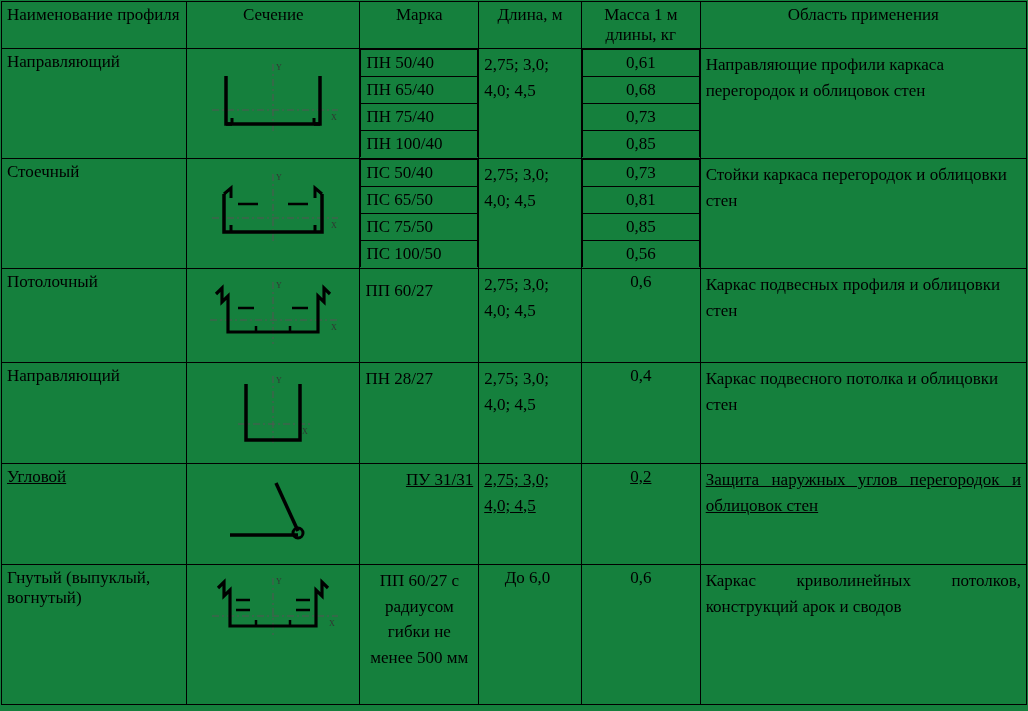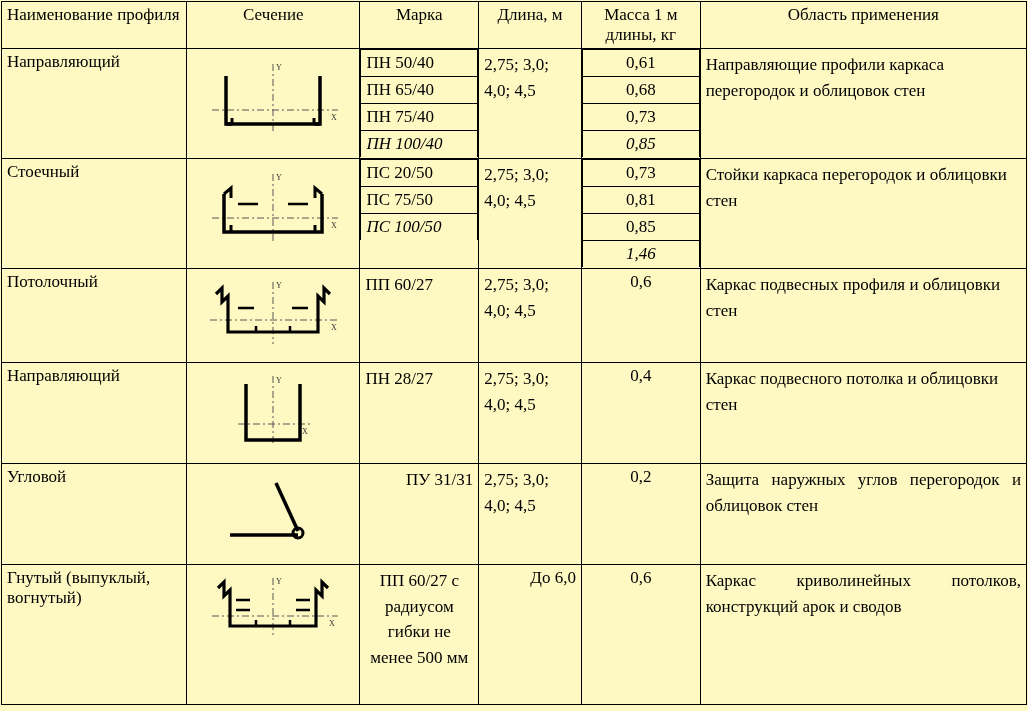--- a/index.html
+++ b/index.html
@@ -9,21 +9,21 @@
   }
   body {
     font-family: "Liberation Serif", serif;
     color: #000000;
   }
   .page {
     position: relative;
     width: 1028px;
     height: 711px;
     overflow: hidden;
-    background: #fef9c3;
+    background: #15803d;
   }
   table.profiles {
     border-collapse: collapse;
     width: 1026px;
     margin: 1px;
     table-layout: fixed;
   }
   table.profiles td, table.profiles th {
     border: 1px solid #000000;
     vertical-align: top;
@@ -57,21 +57,21 @@
     padding-left: 40px;
   }
   .subtable td {
     border: 0;
     border-bottom: 1px solid #000000;
     padding: 3px 5px 3px 8px;
     font-size: 17px;
     height: 25px;
     box-sizing: border-box;
   }
-  .subtable tr:last-child td { border-bottom: 0; font-style: italic; }
+  .subtable tr:last-child td { border-bottom: 0; }
   .nested-cell { padding: 0 !important; }
   .mass-sub td { text-align: center; padding-left: 0; margin-left: 20px; }
 
   .sect-wrap {
     display: flex;
     align-items: center;
     justify-content: center;
     height: 100%;
     padding: 6px 0;
     box-sizing: border-box;
@@ -172,21 +172,24 @@
               <path d="M26,26 L33,20 L33,30 M124,26 L117,20 L117,30" fill="none" stroke="#000" stroke-width="3"></path>
               <path d="M33,64 L33,57 M117,64 L117,57" stroke="#000" stroke-width="3"></path>
               <path d="M40,36 L60,36 M90,36 L110,36" stroke="#000" stroke-width="2.5"></path>
             </svg>
           </div>
         </td>
         <td class="nested-cell">
           <table class="subtable">
             <tbody>
                 <tr>
-                  <td>ПС 20/50</td>
+                  <td>ПС 50/40</td>
+                </tr>
+            <tr>
+                  <td>ПС 65/50</td>
                 </tr>
             <tr>
                   <td>ПС 75/50</td>
                 </tr>
             <tr>
                   <td>ПС 100/50</td>
                 </tr>
           </tbody>
             </table>
         </td>
@@ -197,21 +200,21 @@
                 <tr>
                   <td>0,73</td>
                 </tr>
             <tr>
                   <td>0,81</td>
                 </tr>
             <tr>
                   <td>0,85</td>
                 </tr>
             <tr>
-                  <td>1,46</td>
+                  <td>0,56</td>
                 </tr>
           </tbody>
             </table>
         </td>
         <td class="cell-area">Стойки каркаса перегородок и облицовки стен</td>
       </tr>
 
       <tr style="height:92px;">
         <td class="cell-name">Потолочный</td>
         <td>
@@ -220,21 +223,21 @@
               <line x1="75" y1="4" x2="75" y2="66" stroke="#555" stroke-width="1" stroke-dasharray="7,3,2,3"></line>
               <line x1="12" y1="42" x2="142" y2="42" stroke="#555" stroke-width="1" stroke-dasharray="7,3,2,3"></line>
               <text x="78" y="10" font-size="8" fill="#333" font-family="'Liberation Serif',serif">Y</text>
               <text x="133" y="52" font-size="8" fill="#333" font-family="'Liberation Serif',serif">X</text>
               <path d="M18,16 L24,10 L24,24 L30,18 L30,54 L120,54 L120,18 L126,24 L126,10 L132,16" fill="none" stroke="#000" stroke-width="3.2"></path>
               <path d="M40,30 L56,30 M94,30 L110,30" stroke="#000" stroke-width="2.5"></path>
               <path d="M58,54 L58,48 M92,54 L92,48" stroke="#000" stroke-width="2.5"></path>
             </svg>
           </div>
         </td>
-        <td class="cell-mark" style="padding-top:6px;margin-top:24px;">ПП 60/27</td>
+        <td class="cell-mark" style="padding-top:12px;margin-top:24px;">ПП 60/27</td>
         <td class="cell-len len-multi">2,75; 3,0; 4,0; 4,5</td>
         <td class="cell-mass">0,6</td>
         <td class="cell-area">Каркас подвесных профиля и облицовки стен</td>
       </tr>
 
       <tr style="height:96px;">
         <td class="cell-name">Направляющий</td>
         <td>
           <div class="sect-wrap">
             <svg width="150" height="82" viewBox="0 0 150 82">
@@ -245,21 +248,21 @@
               <path d="M48,12 L48,68 L102,68 L102,12" fill="none" stroke="#000" stroke-width="3.5"></path>
             </svg>
           </div>
         </td>
         <td class="cell-mark" style="padding-top:6px;">ПН 28/27</td>
         <td class="cell-len len-multi">2,75; 3,0; 4,0; 4,5</td>
         <td class="cell-mass">0,4</td>
         <td class="cell-area">Каркас подвесного потолка и облицовки стен</td>
       </tr>
 
-      <tr style="height:96px;">
+      <tr style="height:96px;text-decoration:underline;">
         <td class="cell-name">Угловой</td>
         <td>
           <div class="sect-wrap">
             <svg width="150" height="82" viewBox="0 0 150 82">
               <path d="M78,10 L100,58" fill="none" stroke="#000" stroke-width="3.5"></path>
               <path d="M32,62 L100,62" fill="none" stroke="#000" stroke-width="3.5"></path>
               <circle cx="100" cy="60" r="5" fill="none" stroke="#000" stroke-width="3"></circle>
             </svg>
           </div>
         </td>
@@ -279,20 +282,20 @@
               <text x="78" y="10" font-size="8" fill="#333" font-family="'Liberation Serif',serif">Y</text>
               <text x="131" y="52" font-size="8" fill="#333" font-family="'Liberation Serif',serif">X</text>
               <path d="M20,14 L26,8 L26,22 L32,16 L32,52 L118,52 L118,16 L124,22 L124,8 L130,14" fill="none" stroke="#000" stroke-width="3.2"></path>
               <path d="M38,26 L52,26 M98,26 L112,26" stroke="#000" stroke-width="2.5"></path>
               <path d="M38,36 L52,36 M98,36 L112,36" stroke="#000" stroke-width="2.5"></path>
               <path d="M58,52 L58,46 M92,52 L92,46" stroke="#000" stroke-width="2.5"></path>
             </svg>
           </div>
         </td>
         <td class="mark-multiline">ПП 60/27 с радиусом гибки не менее 500 мм</td>
-        <td class="cell-len" style="text-align:right;padding-left:0;">До 6,0</td>
+        <td class="cell-len" style="text-align:center;padding-left:0;">До 6,0</td>
         <td class="cell-mass">0,6</td>
         <td class="cell-area justify">Каркас криволинейных потолков, конструкций арок и сводов</td>
       </tr>
 
     </tbody>
   </table>
 </div>
 
 </body></html>

